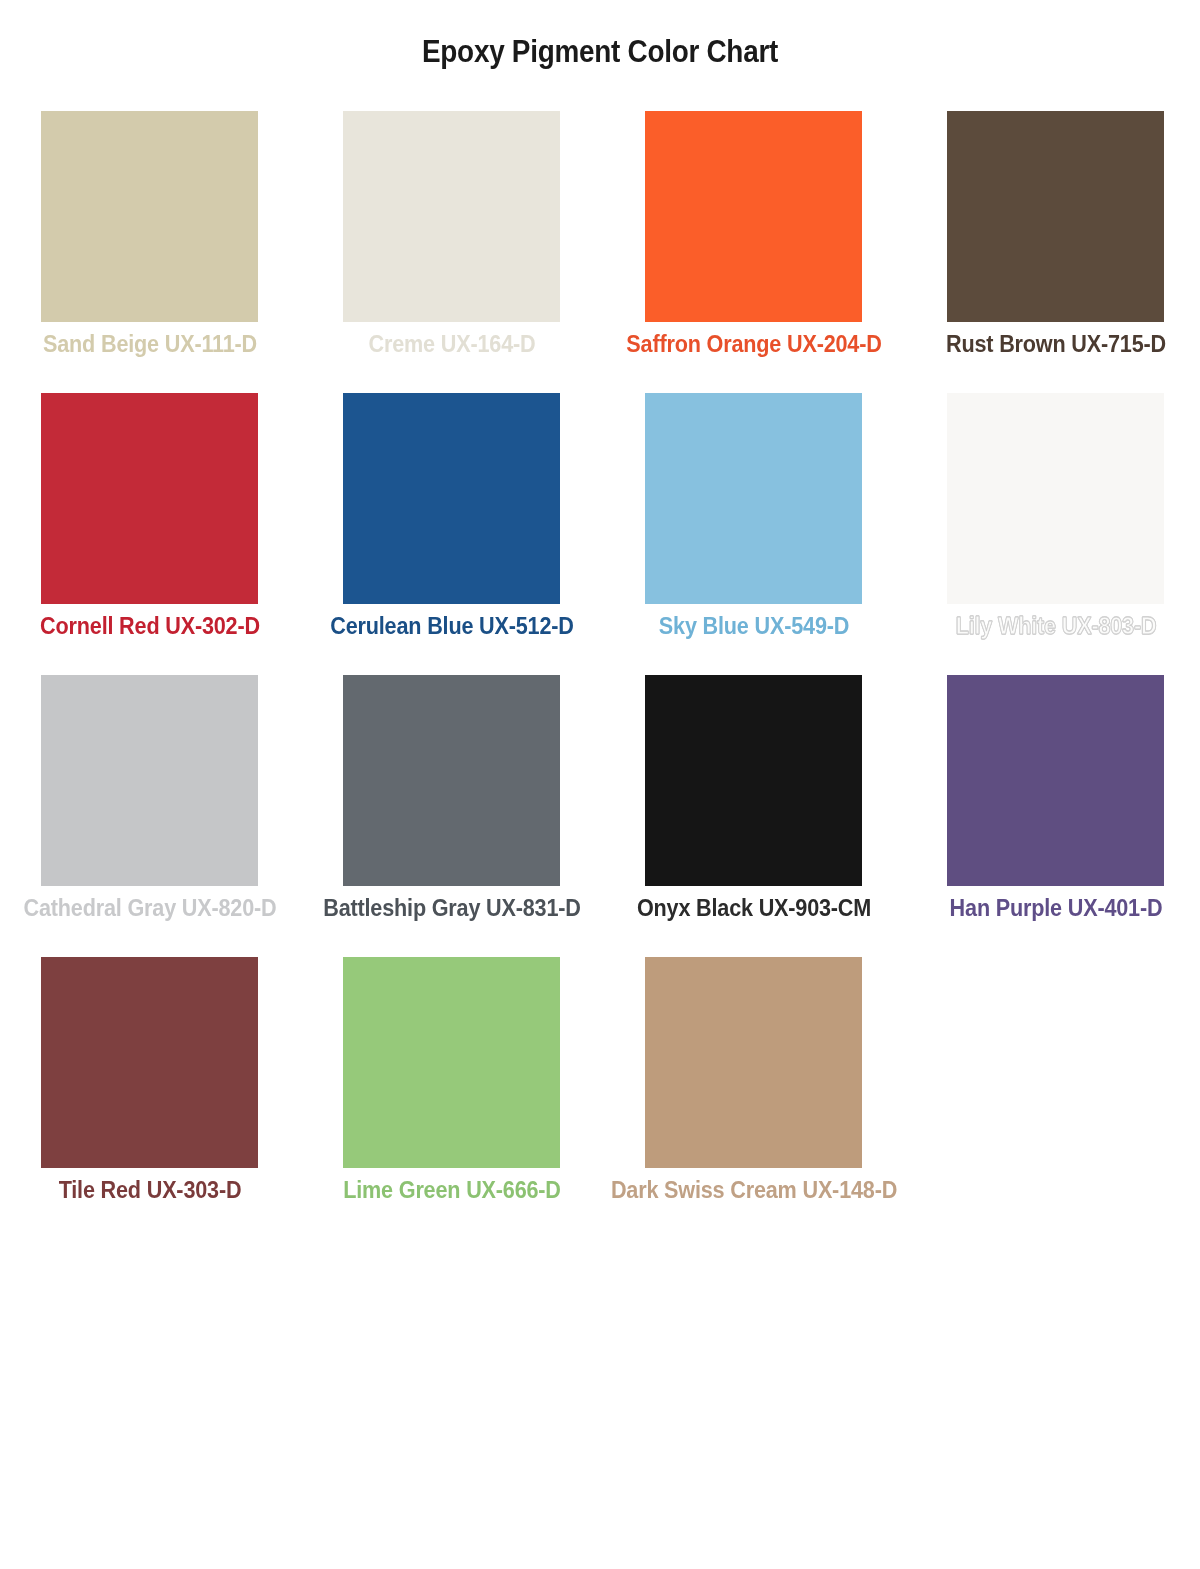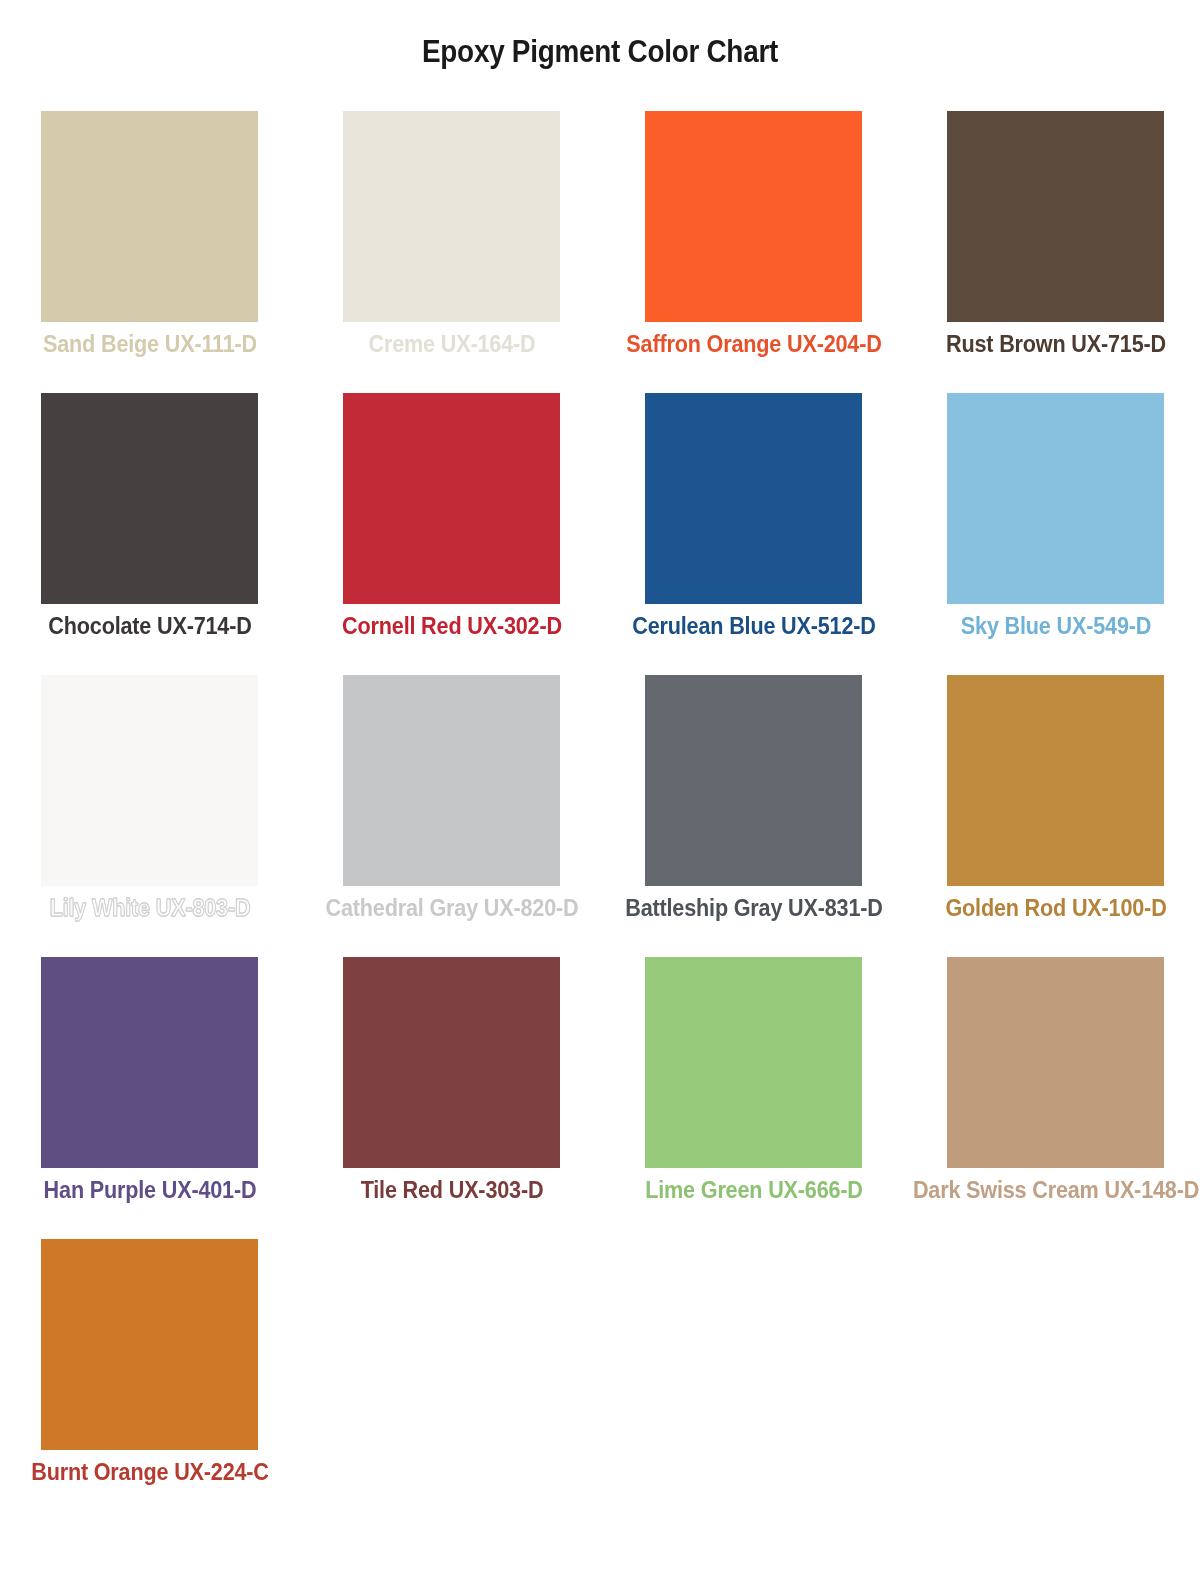--- a/index.html
+++ b/index.html
@@ -110,24 +110,20 @@
       </div>
       <div class="swatch-cell">
         <div class="swatch-chip" style="background: rgb(251, 94, 41);"></div>
         <div class="swatch-label" style="color: rgb(232, 80, 42);">Saffron Orange UX-204-D</div>
       </div>
       <div class="swatch-cell">
         <div class="swatch-chip" style="background: rgb(92, 75, 60);"></div>
         <div class="swatch-label" style="color: rgb(75, 59, 49);">Rust Brown UX-715-D</div>
       </div>
       <div class="swatch-cell">
-        <div class="swatch-chip" style="background: rgb(71, 64, 64);"></div>
-        <div class="swatch-label" style="color: rgb(58, 53, 53);">Chocolate UX-714-D</div>
-      </div>
-      <div class="swatch-cell">
         <div class="swatch-chip" style="background: rgb(195, 42, 56);"></div>
         <div class="swatch-label" style="color: rgb(195, 32, 48);">Cornell Red UX-302-D</div>
       </div>
       <div class="swatch-cell">
         <div class="swatch-chip" style="background: rgb(28, 85, 144);"></div>
         <div class="swatch-label" style="color: rgb(26, 79, 134);">Cerulean Blue UX-512-D</div>
       </div>
       <div class="swatch-cell">
         <div class="swatch-chip" style="background: rgb(135, 193, 223);"></div>
         <div class="swatch-label" style="color: rgb(111, 178, 214);">Sky Blue UX-549-D</div>
@@ -138,38 +134,34 @@
       </div>
       <div class="swatch-cell">
         <div class="swatch-chip" style="background: rgb(197, 198, 200);"></div>
         <div class="swatch-label" style="color: rgb(200, 201, 203);">Cathedral Gray UX-820-D</div>
       </div>
       <div class="swatch-cell">
         <div class="swatch-chip" style="background: rgb(99, 105, 111);"></div>
         <div class="swatch-label" style="color: rgb(76, 82, 88);">Battleship Gray UX-831-D</div>
       </div>
       <div class="swatch-cell">
-        <div class="swatch-chip" style="background: rgb(190, 139, 63);"></div>
-        <div class="swatch-label" style="color: rgb(181, 130, 58);">Golden Rod UX-100-D</div>
+        <div class="swatch-chip" style="background: rgb(21, 21, 21);"></div>
+        <div class="swatch-label" style="color: rgb(43, 43, 43);">Onyx Black UX-903-CM</div>
       </div>
       <div class="swatch-cell">
         <div class="swatch-chip" style="background: rgb(95, 78, 129);"></div>
         <div class="swatch-label" style="color: rgb(95, 78, 136);">Han Purple UX-401-D</div>
       </div>
       <div class="swatch-cell">
         <div class="swatch-chip" style="background: rgb(126, 64, 64);"></div>
         <div class="swatch-label" style="color: rgb(122, 59, 59);">Tile Red UX-303-D</div>
       </div>
       <div class="swatch-cell">
         <div class="swatch-chip" style="background: rgb(150, 201, 122);"></div>
         <div class="swatch-label" style="color: rgb(140, 194, 114);">Lime Green UX-666-D</div>
       </div>
       <div class="swatch-cell">
         <div class="swatch-chip" style="background: rgb(190, 156, 124);"></div>
         <div class="swatch-label" style="color: rgb(192, 161, 133);">Dark Swiss Cream UX-148-D</div>
       </div>
-      <div class="swatch-cell">
-        <div class="swatch-chip" style="background: rgb(206, 120, 40);"></div>
-        <div class="swatch-label" style="color: rgb(183, 58, 46);">Burnt Orange UX-224-C</div>
-      </div>
     </div>
 
 </div>
 
 </body></html>

